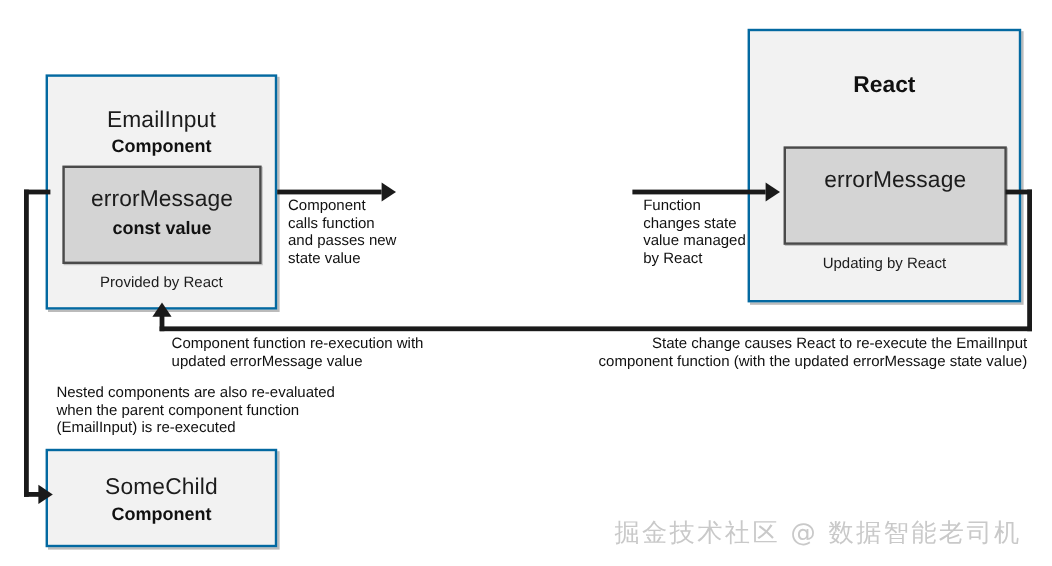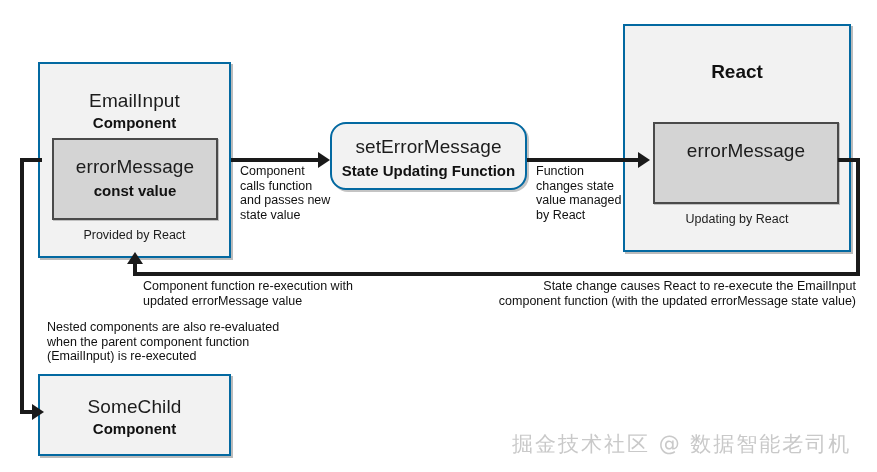--- a/index.html
+++ b/index.html
@@ -114,24 +114,20 @@
     <div class="title-bold" style="position:absolute; left:0; top:50px; width:100%;">Component</div>
 
     <div class="box-inner" style="left:12px; top:74px; width:166px; height:82px;">
       <div class="title-lite" style="position:absolute; left:0; top:16px; width:100%;">errorMessage</div>
       <div class="title-bold" style="position:absolute; left:0; top:42px; width:100%;">const value</div>
     </div>
 
     <div class="caption" style="position:absolute; left:0; top:164px; width:100%;">Provided by React</div>
   </div>
 
-  <div class="box rounded" style="left:330px; top:122px; width:197px; height:68px;">
-    <div class="title-lite" style="position:absolute; left:0; top:12px; width:100%;">setErrorMessage</div>
-    <div class="title-bold" style="position:absolute; left:0; top:38px; width:100%;">State Updating Function</div>
-  </div>
 
   <div class="box" style="left:623px; top:24px; width:228px; height:228px;">
     <div class="title-bold" style="position:absolute; left:0; top:34px; width:100%; font-size:19px;">React</div>
 
     <div class="box-inner" style="left:28px; top:96px; width:186px; height:82px;">
       <div class="title-lite" style="position:absolute; left:0; top:16px; width:100%;">errorMessage</div>
     </div>
 
     <div class="caption" style="position:absolute; left:0; top:186px; width:100%;">Updating by React</div>
   </div>

